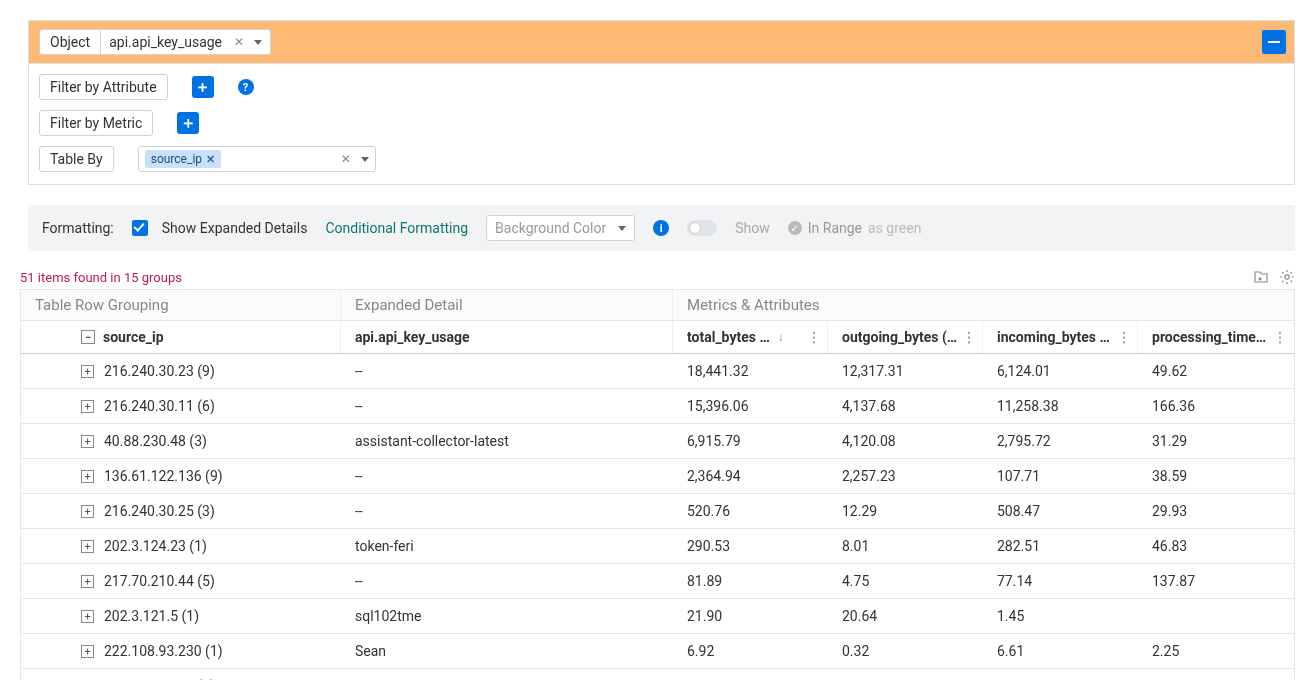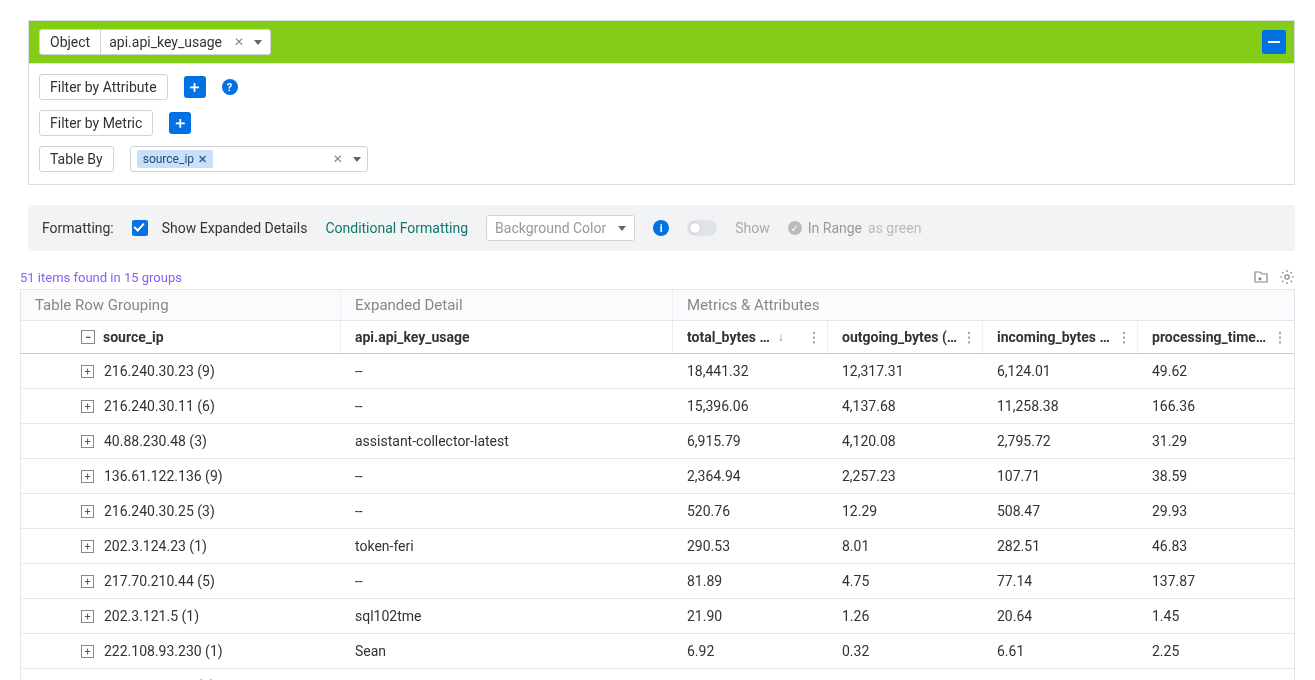--- a/index.html
+++ b/index.html
@@ -8,21 +8,21 @@
     font-family: -apple-system, BlinkMacSystemFont, "Segoe UI", Roboto, Helvetica, Arial, sans-serif;
     font-size: 14px;
     color: #333;
     background: #fff;
     width: 1315px;
   }
   .wrap { padding: 0; }
   .filter-panel {
     margin: 20px 20px 0 28px;
     border: 1px solid #d9dde2;
-    background: #84cc16;
+    background: #fdba74;
   }
   .filter-row1 {
     display: flex;
     align-items: center;
     padding: 8px 10px;
     position: relative;
     border-bottom: 1px solid #e2e5e9;
   }
   .obj-label {
     color: #333;
@@ -56,21 +56,21 @@
     position:absolute; right:8px; top:50%; transform:translateY(-50%);
     background:#0072e4; width:24px; height:24px;
     display:flex; align-items:center; justify-content:center;
     border-radius:2px;
   }
   .minimize-btn .bar { width:12px; height:2px; background:#fff; }
   .filter-row2 {
     padding: 10px 10px 12px 10px;
     background: #fff;
   }
-  .fline { display:flex; align-items:center; gap:16px; margin-bottom:10px; }
+  .fline { display:flex; align-items:center; gap:24px; margin-bottom:10px; }
   .fline:last-child { margin-bottom:0; }
   .pillbtn {
     border:1px solid #cfd3d8; background:#fff; padding:4px 10px; border-radius:3px;
     font-size:14px; color:#333;
   }
   .plus-sq {
     width:22px; height:22px; background:#0072e4; border-radius:3px;
     display:flex; align-items:center; justify-content:center; color:#fff;
     font-weight:bold; font-size:16px;
   }
@@ -108,21 +108,21 @@
   .toggle-off {
     width:30px; height:16px; border-radius:8px; background:#e0e3e7;
     position:relative;
   }
   .toggle-off:after { content:""; position:absolute; left:2px; top:2px; width:12px; height:12px; border-radius:50%; background:#fff; border:1px solid #ccc; box-sizing:border-box;}
   .range-lab { color:#aaa; display:flex; gap:6px; align-items:center;}
   .range-lab .check { width:14px;height:14px;border-radius:50%;background:#bbb;display:flex;align-items:center;justify-content:center;color:#fff;font-size:10px;}
   .summary-row {
     margin: 18px 20px 0 20px;
     display:flex; justify-content:space-between; align-items:center;
-    color:#8b5cf6; font-size:13px;
+    color:#be185d; font-size:13px;
   }
   .summary-icons { display:flex; gap:10px; color:#888;}
   .gear { width:16px;height:16px;display:flex;align-items:center;justify-content:center; }
   .table-wrap {
     margin: 4px 20px 0 20px;
   }
   .table-head1 {
     display:grid;
     grid-template-columns: 320px 332px 1fr;
     background:#fafbfc;
@@ -349,21 +349,20 @@
           <div class="td lined">77.14</div>
           <div class="td lined">137.87</div>
         </div>
         <div class="row">
           <div class="td gcell">
             <span class="expand">+</span>
             <span>202.3.121.5 (1)</span>
           </div>
           <div class="td">sql102tme</div>
           <div class="td lined">21.90</div>
-          <div class="td lined">1.26</div>
           <div class="td lined">20.64</div>
           <div class="td lined">1.45</div>
         </div>
         <div class="row">
           <div class="td gcell">
             <span class="expand">+</span>
             <span>222.108.93.230 (1)</span>
           </div>
           <div class="td">Sean</div>
           <div class="td lined">6.92</div>

